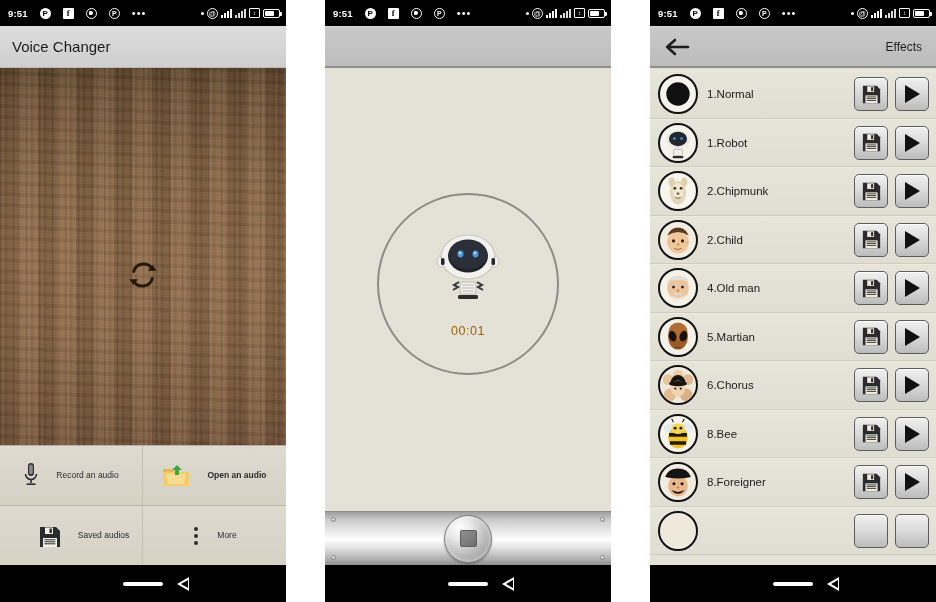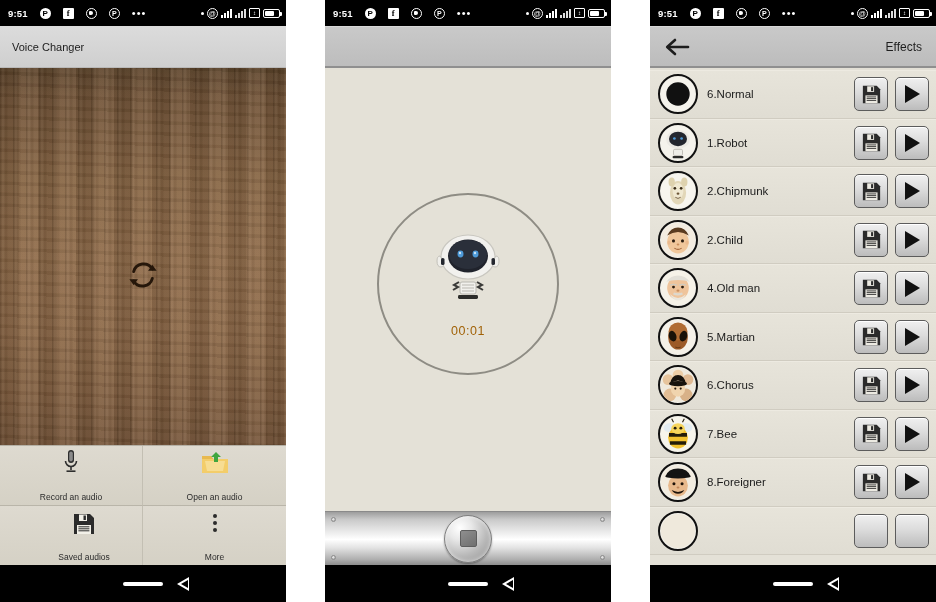--- a/index.html
+++ b/index.html
@@ -96,21 +96,21 @@
     border-right:7.4px solid #000;
   }
 
   
   .hdr1 {
     height:42px; background:#d6d6d6;
     display:flex; align-items:center; padding-left:12px;
     border-bottom:1px solid #b9b9b9;
     background:linear-gradient(#dcdcdc,#cfcfcf);
   }
-  .hdr1-title { font-size:11px; color:#1c1c1c; }
+  .hdr1-title { font-size:15px; color:#1c1c1c; }
 
   .wood {
     position:absolute; left:0; top:68px; right:0; bottom:120px;
     background:
       repeating-linear-gradient(90deg,
         rgba(0,0,0,.11) 0px, rgba(0,0,0,.11) 1px,
         rgba(255,255,255,.045) 2px, rgba(255,255,255,.045) 4px,
         rgba(0,0,0,.05) 5px, rgba(0,0,0,.05) 7px,
         rgba(255,255,255,.02) 8px, rgba(255,255,255,.02) 13px),
       repeating-linear-gradient(90deg,
@@ -126,27 +126,27 @@
   .refresh-ico { width:34px; height:34px; opacity:.92; }
 
   .grid2 {
     position:absolute; left:0; right:0; bottom:37px; height:120px;
     background:#d9d5c9;
     display:grid; grid-template-columns:1fr 1fr; grid-template-rows:1fr 1fr;
     border-top:1px solid #b5b1a6;
   }
   .cell {
     position:relative;
-    display:flex; flex-direction:column; align-items:center; justify-content:center;
+    display:flex; flex-direction:row; align-items:center; justify-content:center;
     gap:17px;
     background:linear-gradient(#dedad0,#d5d1c5);
   }
   .cell + .cell { }
   .grid2 .cell:nth-child(1){ border-right:1px solid #c3bfb3; border-bottom:1px solid #b9b5a9; }
-  .grid2 .cell:nth-child(2){ border-bottom:1px solid #b9b5a9; }
+  .grid2 .cell:nth-child(2){ border-bottom:1px solid #b9b5a9;font-weight:bold; }
   .grid2 .cell:nth-child(3){ border-right:1px solid #c3bfb3;padding-left:26px; }
   .cell-label { font-size:8.5px; color:#2b2b2b; }
   .cell-ico { height:26px; display:flex; align-items:flex-end; justify-content:center; }
 
   
   .hdr2 {
     height:42px;
     background:linear-gradient(#c9c9c9,#bdbdbd);
     border-bottom:2px solid #8f8f8f;
     border-top:1px solid #d7d7d7;
@@ -481,21 +481,21 @@
 
     <div class="list">
 
       <div class="row">
         <div class="avatar">
           <svg viewBox="0 0 40 40">
               <circle cx="20" cy="20" r="19" fill="#f5f3ec"></circle>
               <circle cx="20" cy="20" r="13" fill="#111"></circle>
             </svg>
         </div>
-        <span class="row-label">6.Normal</span>
+        <span class="row-label">1.Normal</span>
         <div class="rbtn">
           <svg width="19" height="19" viewBox="0 0 22 22">
             <path d="M1 1 h16 l4 4 v16 H1 Z" fill="#2b2b2b"></path>
             <rect x="6" y="1.5" width="8" height="6.5" fill="#eceae2"></rect>
             <rect x="10.5" y="2.5" width="2.4" height="4.5" fill="#2b2b2b"></rect>
             <rect x="4" y="12" width="14" height="9" fill="#eceae2"></rect>
             <g fill="#2b2b2b">
                 <rect x="5.4" y="13.3" width="11" height="1"></rect>
                 <rect x="5.4" y="15.3" width="11" height="1"></rect>
                 <rect x="5.4" y="17.3" width="11" height="1"></rect>
@@ -712,21 +712,21 @@
             <ellipse cx="20" cy="24" rx="11" ry="12" fill="#f2c12e"></ellipse>
             <path d="M10 19 h20 v4 H10Z" fill="#241c0a"></path>
             <path d="M11 28 h18 v4 H11Z" fill="#241c0a"></path>
             <ellipse cx="20" cy="14" rx="7.5" ry="6" fill="#f7d55c"></ellipse>
             <circle cx="16.8" cy="13.5" r="1.6" fill="#241c0a"></circle>
               <circle cx="23.2" cy="13.5" r="1.6" fill="#241c0a"></circle>
             <path d="M15 7 l-2 -4" stroke="#241c0a" stroke-width="1.2"></path>
             <path d="M25 7 l2 -4" stroke="#241c0a" stroke-width="1.2"></path>
           </svg>
         </div>
-        <span class="row-label">7.Bee</span>
+        <span class="row-label">8.Bee</span>
         <div class="rbtn">
           <svg width="19" height="19" viewBox="0 0 22 22">
             <path d="M1 1 h16 l4 4 v16 H1 Z" fill="#2b2b2b"></path>
             <rect x="6" y="1.5" width="8" height="6.5" fill="#eceae2"></rect>
             <rect x="10.5" y="2.5" width="2.4" height="4.5" fill="#2b2b2b"></rect>
             <rect x="4" y="12" width="14" height="9" fill="#eceae2"></rect>
             <g fill="#2b2b2b">
                 <rect x="5.4" y="13.3" width="11" height="1"></rect>
                 <rect x="5.4" y="15.3" width="11" height="1"></rect>
                 <rect x="5.4" y="17.3" width="11" height="1"></rect>

